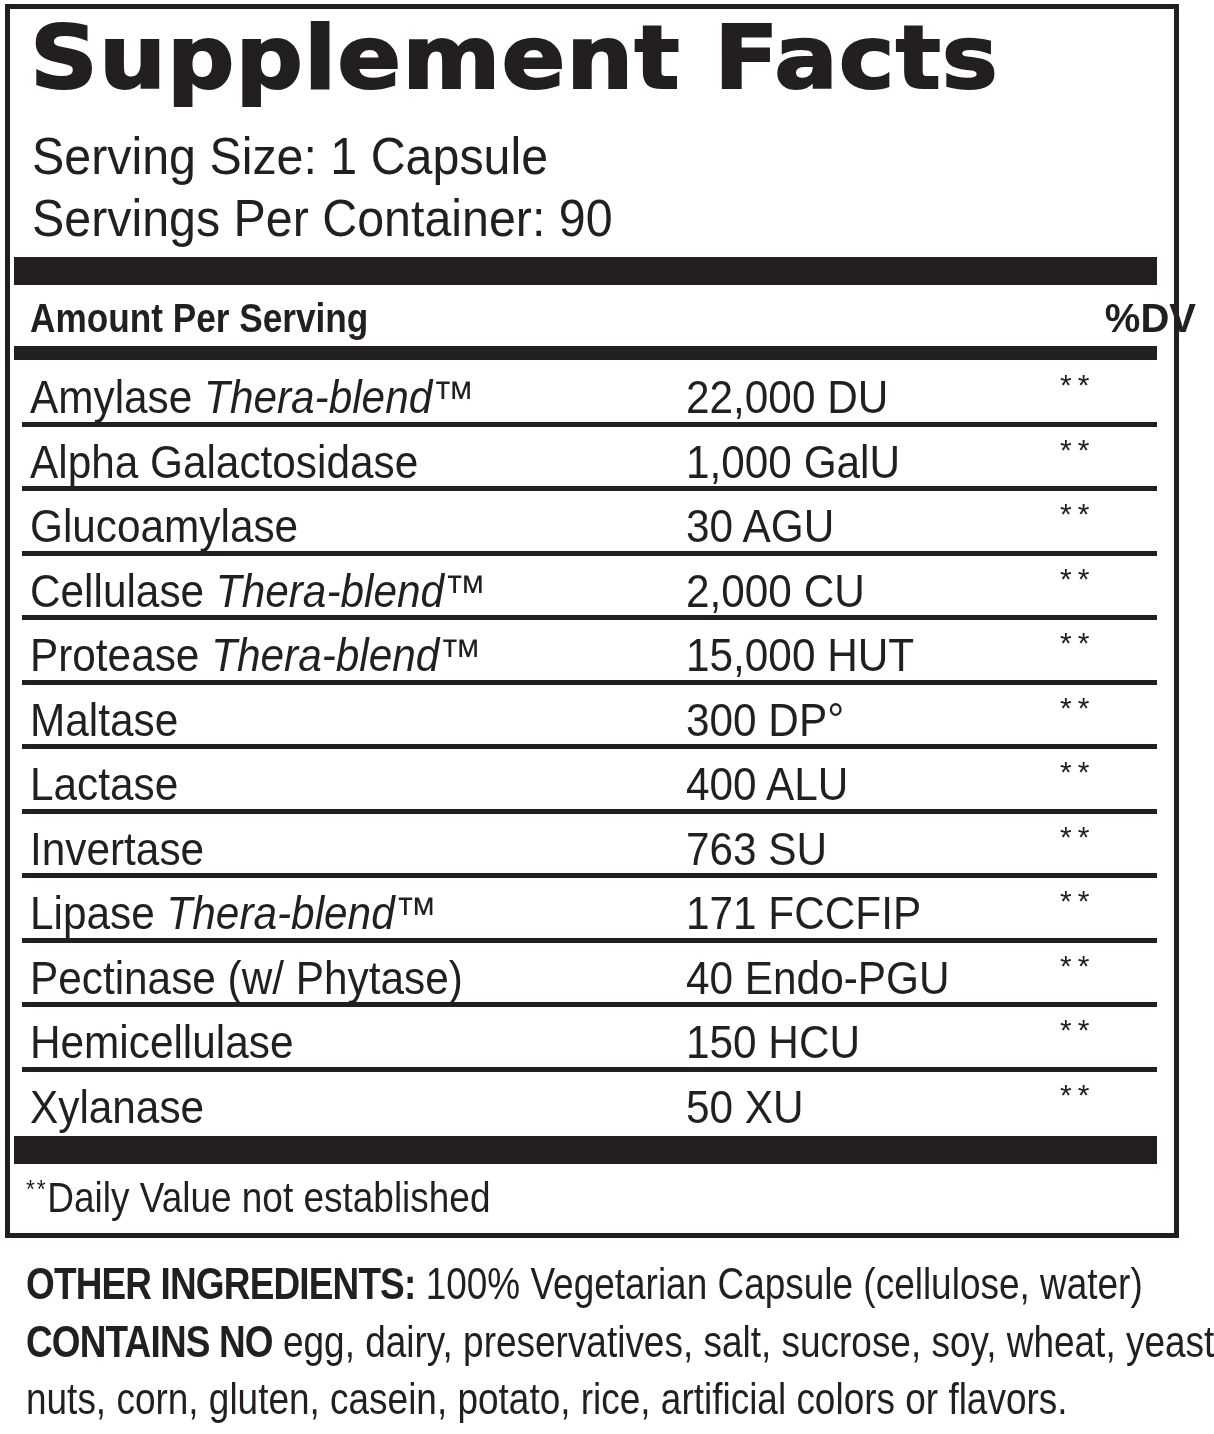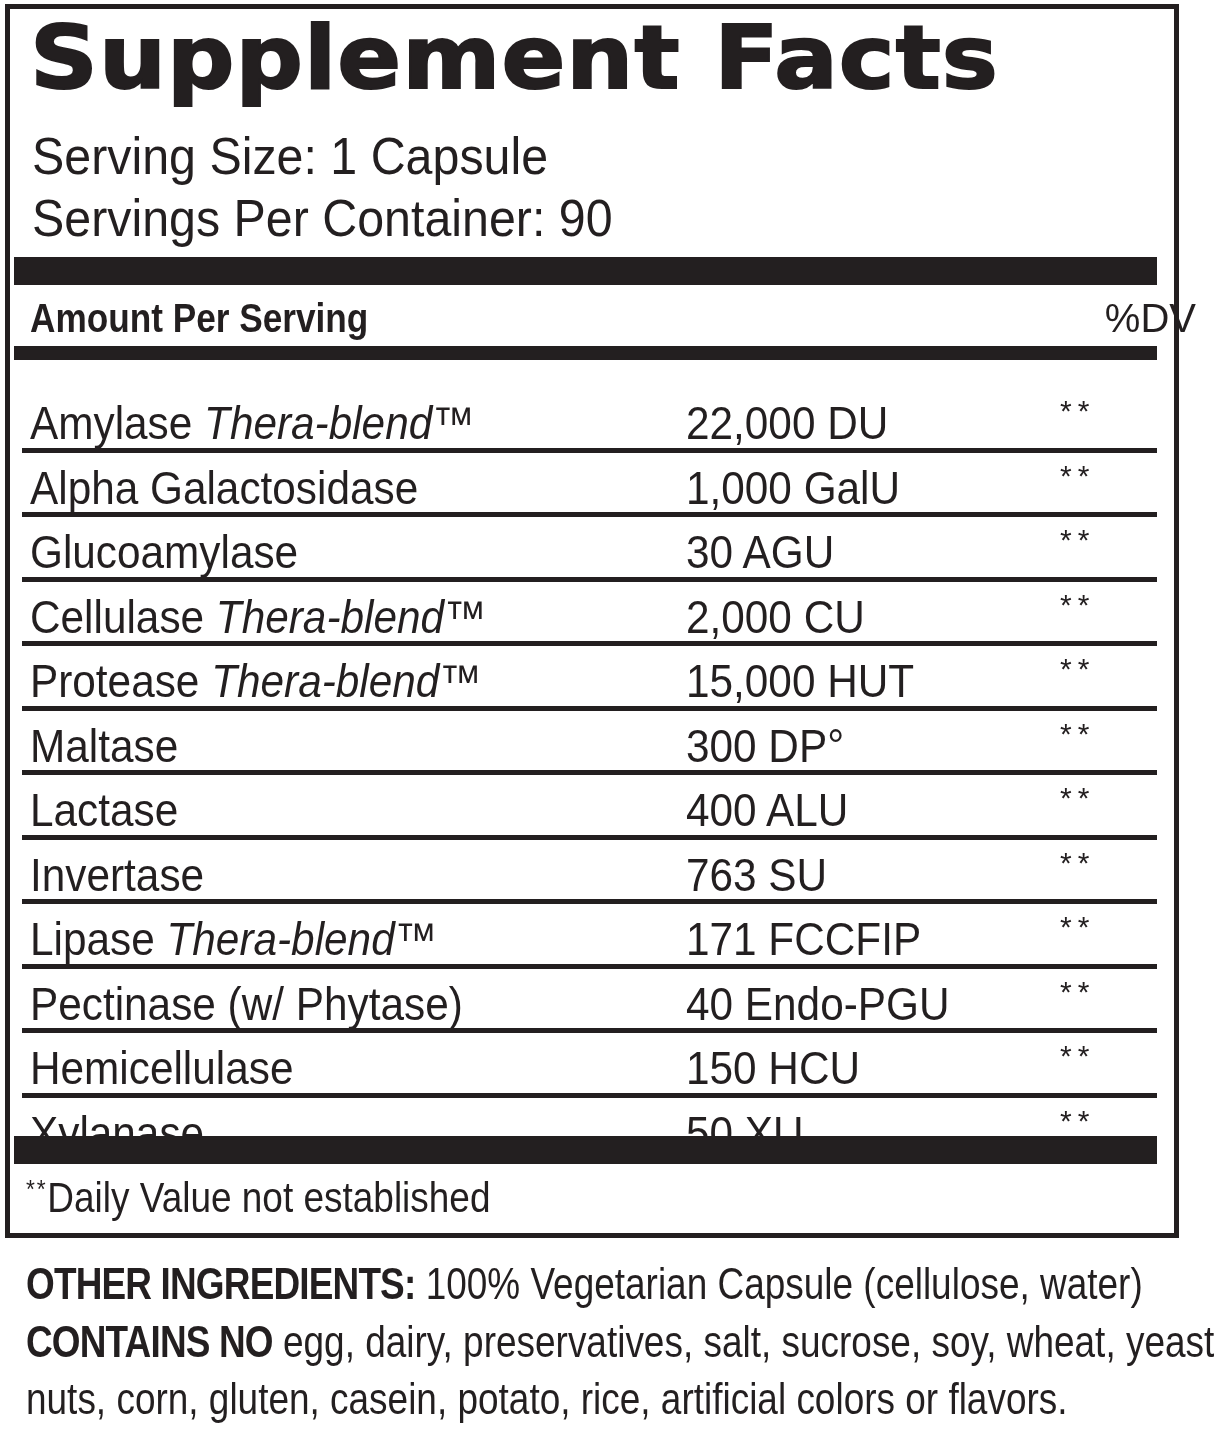--- a/index.html
+++ b/index.html
@@ -6,23 +6,23 @@
   body { width: 1214px; height: 1434px; position: relative; overflow: hidden; color: #231f20; font-family: "Liberation Sans", sans-serif; }
   .panel { position: absolute; left: 5px; top: 4px; width: 1164px; height: 1224px; border: 5px solid #231f20; box-sizing: content-box; }
   .title { position: absolute; left: 30px; top: 14px; font-family: "DejaVu Sans", sans-serif; font-weight: 900; font-size: 88px; letter-spacing: 1px; transform: scaleX(1.07); transform-origin: left top; line-height: 1; -webkit-text-stroke: 2px #231f20; }
   .serving { position: absolute; left: 32px; font-size: 52px; line-height: 1; transform: scaleX(0.93); transform-origin: left top; }
   .serving.size { top: 130px; }
   .serving.per { top: 192px; }
   .thick-bar { position: absolute; left: 14px; width: 1143px; background: #231f20; }
   .bar1 { top: 257px; height: 28px; }
   .hdr { position: absolute; top: 296px; left: 30px; right: 18px; height: 50px; text-align: right; }
   .hdr-left { position: absolute; left: 0; top: 0; font-weight: 700; font-size: 40px; transform: scaleX(0.88); transform-origin: left top; }
-  .hdr-right { position: absolute; right: 0; top: 0; font-weight: 400; font-size: 40px; }
+  .hdr-right { position: absolute; right: 0; top: 0; font-weight: 700; font-size: 40px; }
   .bar2 { top: 346px; height: 14px; }
-  .rows { position: absolute; left: 18px; top: 362px; width: 1139px; margin-top: 26px; }
+  .rows { position: absolute; left: 18px; top: 362px; width: 1139px; }
   .row { position: relative; height: 64.5px; }
   .row .name { position: absolute; left: 12px; top: 12px; font-size: 46px; line-height: 1; transform: scaleX(0.92); transform-origin: left top; white-space: nowrap; }
   .row .name i { font-style: italic; }
   .row .amt { position: absolute; left: 668px; top: 12px; font-size: 46px; line-height: 1; transform: scaleX(0.92); transform-origin: left top; white-space: nowrap; }
   .row .dv { position: absolute; left: 1042px; top: 8px; font-size: 30px; line-height: 1; letter-spacing: 6px; }
   .row .sep { position: absolute; left: 4px; right: 0; bottom: 0; height: 5px; background: #231f20; }
   .bar3 { top: 1136px; height: 28px; }
   .footnote { position: absolute; left: 26px; top: 1176px; font-size: 42px; line-height: 1; transform: scaleX(0.88); transform-origin: left top; white-space: nowrap; }
   .footnote .stars { font-size: 26px; vertical-align: 14px; letter-spacing: 2px; }
   .other { position: absolute; left: 26px; font-size: 44px; line-height: 1; transform: scaleX(0.84); transform-origin: left top; white-space: nowrap; }

